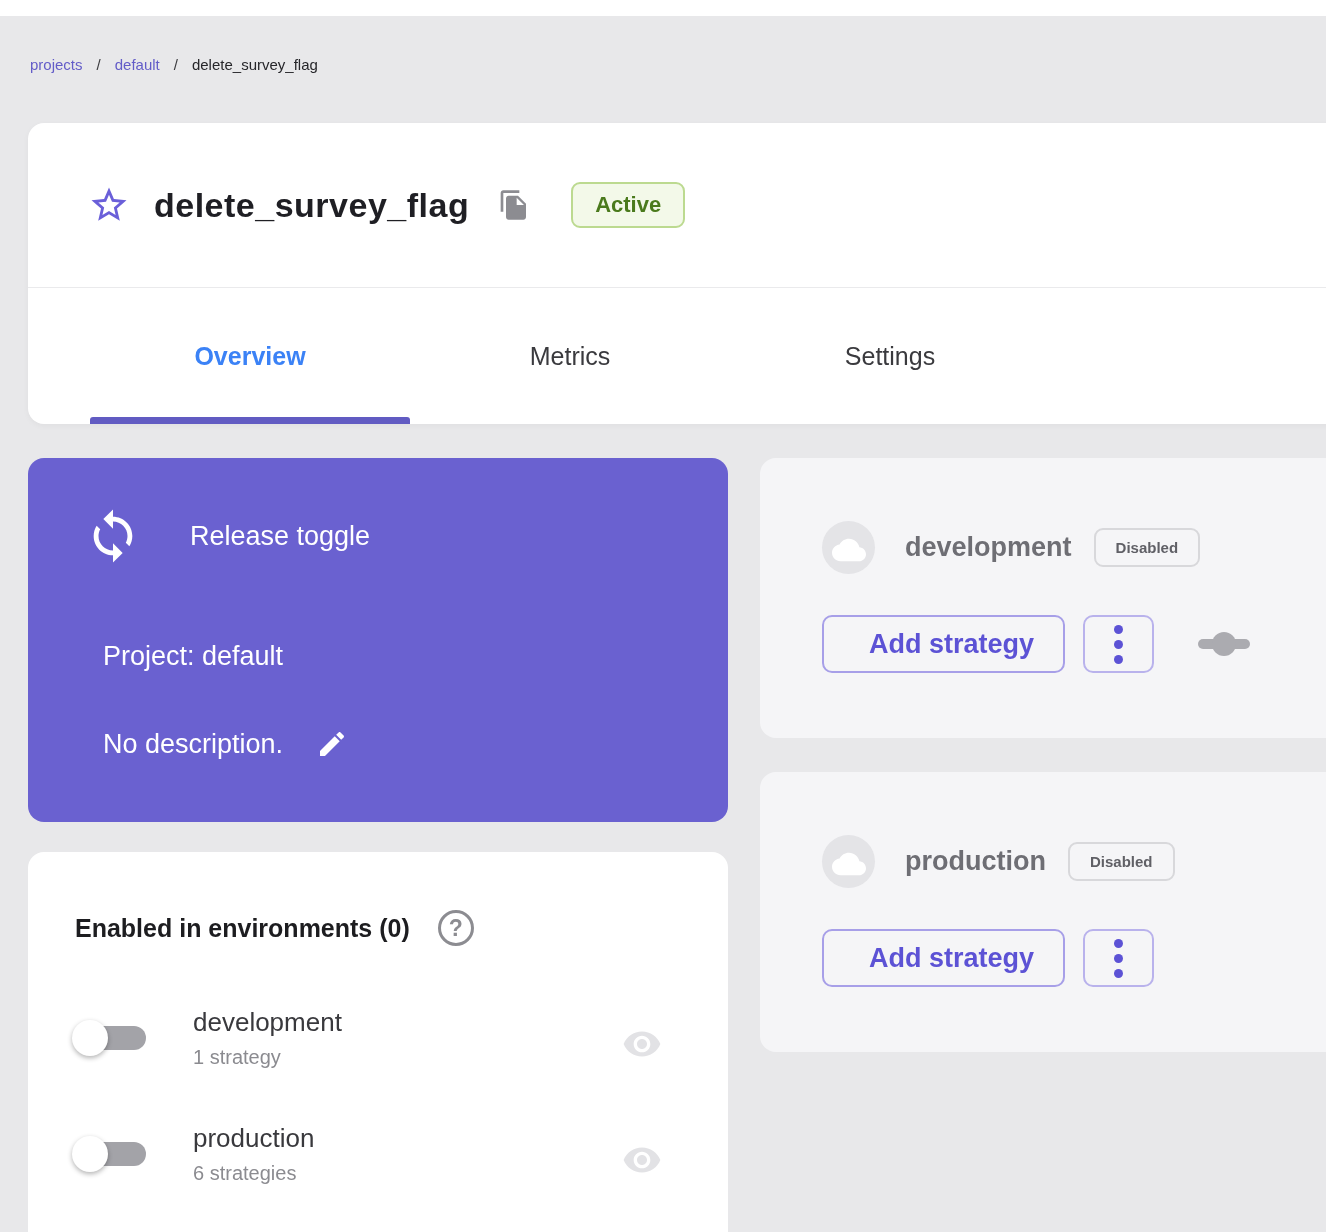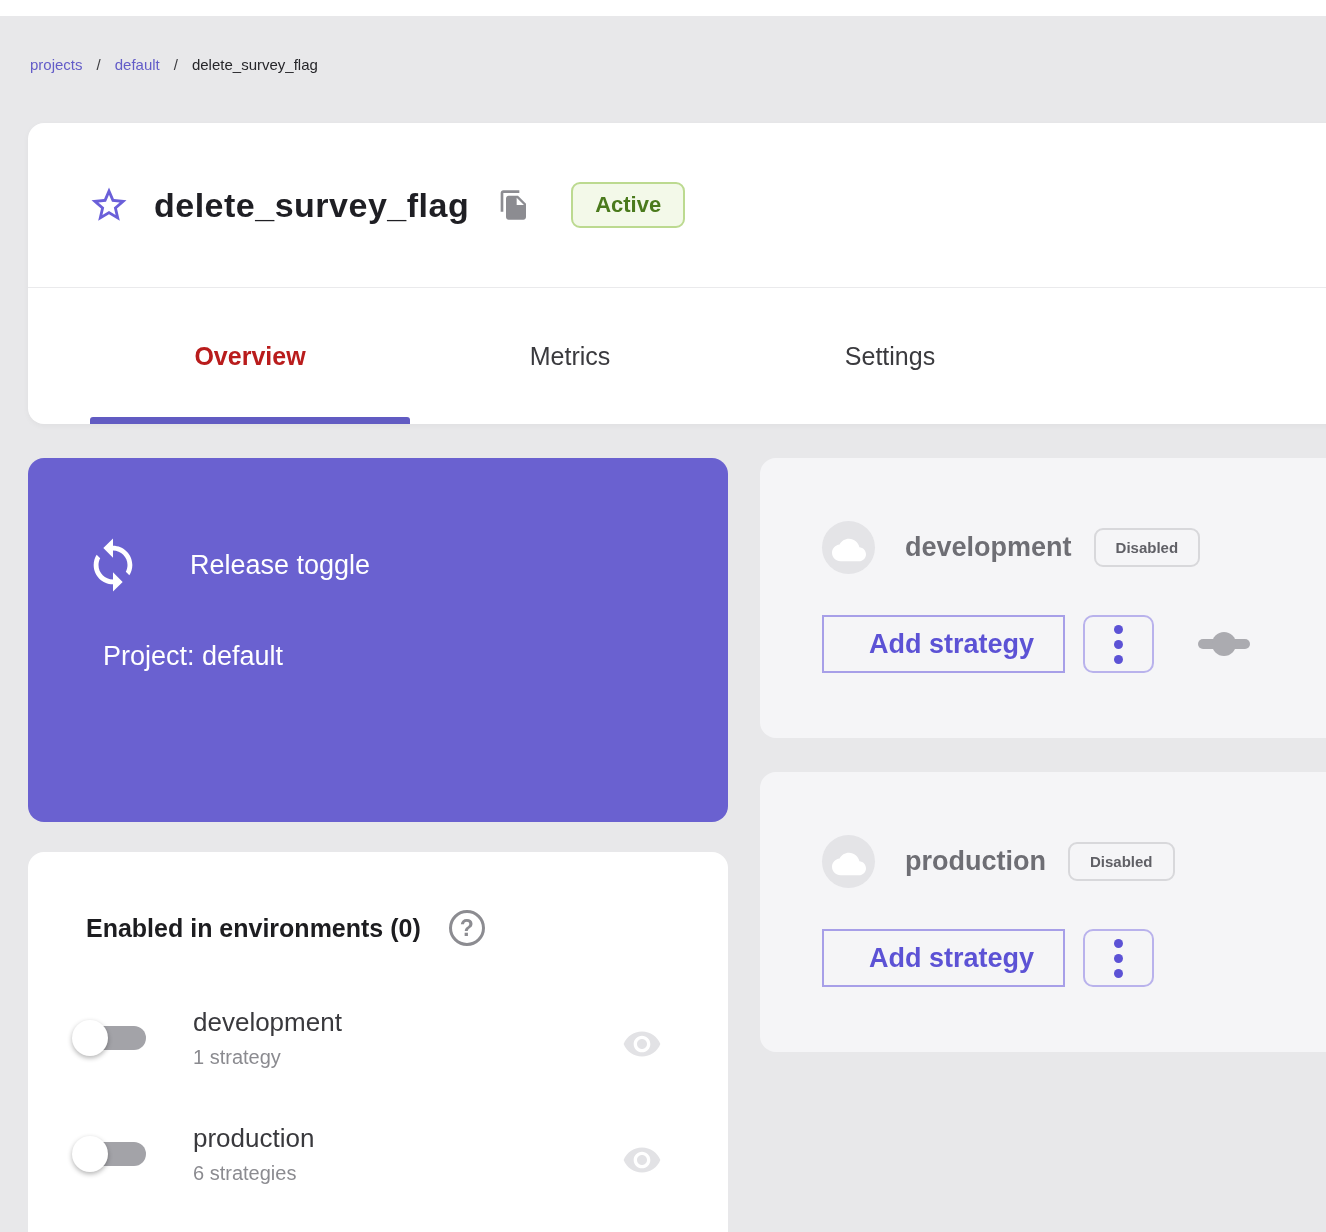--- a/index.html
+++ b/index.html
@@ -26,56 +26,56 @@
   .title-row { position:absolute; left:60px; top:0; height:164px; display:flex; align-items:center; gap:24px; }
   .star-btn { width:42px; height:42px; display:flex; align-items:center; justify-content:center; cursor:pointer; }
   .flag-title { font-size:34px; font-weight:600; color:#1f1f24; letter-spacing:0.5px; }
   .copy-btn { width:34px; height:34px; display:flex; align-items:center; justify-content:center; cursor:pointer; margin-left:4px; }
   .active-badge { background:#f3f9e9; border:2px solid #bcda90; color:#4a7a1c; font-size:22px; font-weight:700; border-radius:9px; padding:8px 22px; margin-left:16px; }
   .header-divider { position:absolute; left:0; top:164px; width:100%; height:1px; background:#eaeaec; }
 
   
   .tabs-row { position:absolute; left:0; top:165px; height:136px; width:100%; display:flex; padding-left:62px; }
   .tab { width:320px; height:100%; display:flex; align-items:center; justify-content:center; font-size:25px; color:#3a3a3e; cursor:pointer; }
-  .tab.active { font-weight:700; color:#b91c1c; }
+  .tab.active { font-weight:700; color:#3b82f6; }
   .tab-indicator { position:absolute; left:62px; bottom:0; width:320px; height:7px; background:#615bc2; border-radius:3px 3px 0 0; }
 
   
   .release-card { left:28px; top:458px; width:700px; height:364px; background:#6a61d0; border-radius:16px; color:#ffffff; }
-  .release-head { position:absolute; left:56px; top:78px; display:flex; align-items:center; gap:48px; }
+  .release-head { position:absolute; left:56px; top:49px; display:flex; align-items:center; gap:48px; }
   .loop-icon { width:58px; height:58px; }
   .release-title { font-size:27px; }
   .release-project { position:absolute; left:47px; top:641px; font-size:27px; }
   .release-desc-row { position:absolute; left:47px; top:727px; display:flex; align-items:center; gap:32px; }
   .release-desc { font-size:27px; }
   .edit-btn { width:34px; height:34px; cursor:pointer; display:flex; align-items:center; justify-content:center; }
   .release-project, .release-desc-row { left:75px; }
   .release-project { top:183px; }
   .release-desc-row { top:269px; position:absolute; }
 
   
   .env-card { left:760px; width:600px; background:#f5f5f7; border-radius:16px; }
   .env-card.dev { top:458px; height:280px; }
   .env-card.prod { top:772px; height:280px; }
   .env-head { position:absolute; left:62px; top:63px; display:flex; align-items:center; }
   .env-avatar { width:53px; height:53px; border-radius:50%; background:#e4e4e7; display:flex; align-items:center; justify-content:center; }
   .cloud-icon { width:34px; height:34px; margin-top:4px; }
   .env-name { font-size:27px; font-weight:700; color:#6e6e74; margin-left:30px; }
   .disabled-badge { border:2px solid #d8d8db; border-radius:9px; color:#606066; font-size:15px; font-weight:700; padding:9px 20px; margin-left:22px; background:transparent; }
   .env-actions { position:absolute; left:62px; top:157px; display:flex; align-items:center; gap:18px; }
-  .add-strategy-btn { width:243px; height:58px; border:2px solid #a79fe8; border-radius:0; background:transparent; color:#5c52d5; font-size:27px; font-weight:700; font-family:"Liberation Sans", sans-serif; cursor:pointer;padding-left:16px; }
+  .add-strategy-btn { width:243px; height:58px; border:2px solid #a79fe8; border-radius:10px; background:transparent; color:#5c52d5; font-size:27px; font-weight:700; font-family:"Liberation Sans", sans-serif; cursor:pointer;padding-left:16px; }
   .kebab-btn { width:71px; height:58px; border:2px solid #b9b2ec; border-radius:10px; background:transparent; display:flex; flex-direction:column; align-items:center; justify-content:center; gap:6px; cursor:pointer; }
   .kebab-dot { width:9px; height:9px; border-radius:50%; background:#5c52d5; }
   .slider-icon { position:relative; width:52px; height:26px; margin-left:26px; }
   .slider-icon .line { position:absolute; left:0; top:8px; width:52px; height:10px; border-radius:5px; background:#ababb0; }
   .slider-icon .knob { position:absolute; left:14px; top:1px; width:24px; height:24px; border-radius:50%; background:#ababb0; }
 
   
   .enabled-card { left:28px; top:852px; width:700px; height:400px; background:#ffffff; border-radius:16px 16px 0 0; }
-  .enabled-head { position:absolute; left:58px; top:58px; display:flex; align-items:center; gap:28px; }
+  .enabled-head { position:absolute; left:47px; top:58px; display:flex; align-items:center; gap:28px; }
   .enabled-title { font-size:25px; font-weight:700; color:#1d1d20; }
   .help-icon { width:36px; height:36px; border:3px solid #8c8c91; border-radius:50%; color:#8c8c91; font-size:23px; font-weight:700; display:flex; align-items:center; justify-content:center; cursor:pointer; }
   .env-row { position:absolute; left:42px; width:630px; height:80px; }
   .env-row.r1 { top:152px; }
   .env-row.r2 { top:268px; }
   .toggle { position:relative; width:78px; height:56px; cursor:pointer; margin-top:6px; float:left; }
   .toggle .track { position:absolute; left:20px; top:16px; width:56px; height:24px; border-radius:12px; background:#a3a3a8; }
   .toggle .thumb { position:absolute; left:2px; top:10px; width:36px; height:36px; border-radius:50%; background:#ffffff; box-shadow:0 2px 5px rgba(0,0,0,0.3); }
   .env-row-text { float:left; margin-left:45px; }
   .env-row-name { font-size:26px; color:#39393d; line-height:36px; }
@@ -120,20 +120,28 @@
 </section>
 
 <section class="abs release-card">
   <div class="release-head">
     <svg class="loop-icon" viewBox="0 0 24 24" fill="#ffffff">
         <path d="M12 4V1L8 5l4 4V6c3.31 0 6 2.69 6 6 0 1.01-.25 1.97-.7 2.8l1.46 1.46C19.54 15.03 20 13.57 20 12c0-4.42-3.58-8-8-8zm0 14c-3.31 0-6-2.69-6-6 0-1.01.25-1.97.7-2.8L5.24 7.74C4.46 8.97 4 10.43 4 12c0 4.42 3.58 8 8 8v3l4-4-4-4v3z"></path>
       </svg>
     <span class="release-title">Release toggle</span>
   </div>
   <div class="release-project">Project: default</div>
+  <div class="release-desc-row">
+    <span class="release-desc">No description.</span>
+    <span class="edit-btn">
+      <svg width="32" height="32" viewBox="0 0 24 24" fill="#ffffff">
+          <path d="M3 17.25V21h3.75L17.81 9.94l-3.75-3.75L3 17.25zM20.71 7.04c.39-.39.39-1.02 0-1.41l-2.34-2.34c-.39-.39-1.02-.39-1.41 0l-1.83 1.83 3.75 3.75 1.83-1.83z"></path>
+        </svg>
+    </span>
+  </div>
 </section>
 
 <section class="abs env-card dev">
   <div class="env-head">
     <span class="env-avatar">
       <svg class="cloud-icon" viewBox="0 0 24 24" fill="#ffffff">
           <path d="M19.35 10.04C18.67 6.59 15.64 4 12 4 9.11 4 6.6 5.64 5.35 8.04 2.34 8.36 0 10.91 0 14c0 3.31 2.69 6 6 6h13c2.76 0 5-2.24 5-5 0-2.64-2.05-4.78-4.65-4.96z"></path>
         </svg>
     </span>
     <span class="env-name">development</span>

